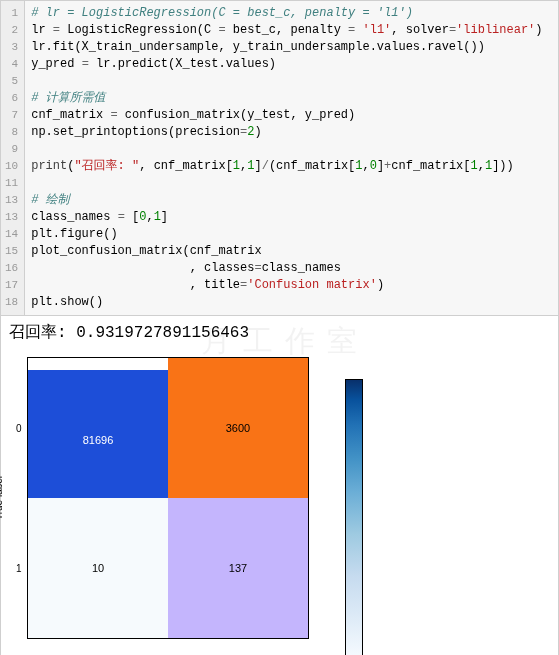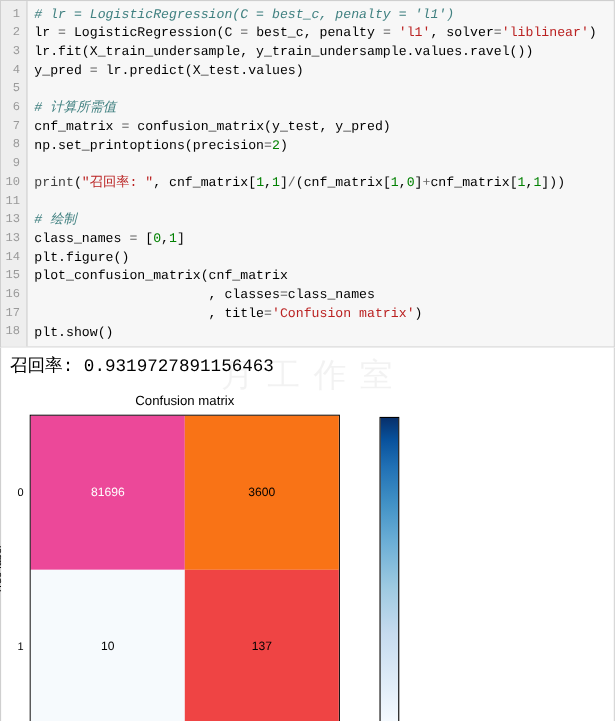--- a/index.html
+++ b/index.html
@@ -84,24 +84,24 @@
     position: absolute;
     width: 140px;
     height: 140px;
     display: flex;
     align-items: center;
     justify-content: center;
     font-size: 11px;
     font-family: Arial, sans-serif;
     box-sizing: border-box;
   }
-  .cell-00 { left: 0;     top: 0;     background: #ec4899; color: #fff; }
+  .cell-00 { left: 0;     top: 12px;     background: #1d4ed8; color: #fff; }
   .cell-01 { left: 140px; top: 0;     background: #f97316; color: #000; }
   .cell-10 { left: 0;     top: 140px; background: #f6fafd; color: #000; }
-  .cell-11 { left: 140px; top: 140px; background: #ef4444; color: #000; }
+  .cell-11 { left: 140px; top: 140px; background: #c4b5fd; color: #000; }
   .y-tick, .x-tick {
     position: absolute;
     font-size: 10px;
     font-family: Arial, sans-serif;
     color: #000;
   }
   .y-tick { left: -12px; transform: translateY(-50%); }
   .y-label {
     position: absolute;
     left: -52px;
@@ -172,21 +172,20 @@
     </div>
   <div class="code" id="code"><div class="line"><span class="c-comment"># lr = LogisticRegression(C = best_c, penalty = 'l1')</span></div><div class="line"><span>lr </span><span class="c-op">=</span><span> LogisticRegression(C </span><span class="c-op">=</span><span> best_c, penalty </span><span class="c-op">= </span><span class="c-str">'l1'</span><span>, solver</span><span class="c-op">=</span><span class="c-str">'liblinear'</span><span>)</span></div><div class="line"><span>lr.fit(X_train_undersample, y_train_undersample.values.ravel())</span></div><div class="line"><span>y_pred </span><span class="c-op">=</span><span> lr.predict(X_test.values)</span></div><div class="line"><span></span></div><div class="line"><span class="c-comment"># 计算所需值</span></div><div class="line"><span>cnf_matrix </span><span class="c-op">=</span><span> confusion_matrix(y_test, y_pred)</span></div><div class="line"><span>np.set_printoptions(precision</span><span class="c-op">=</span><span class="c-num">2</span><span>)</span></div><div class="line"><span></span></div><div class="line"><span class="c-builtin">print</span><span>(</span><span class="c-str">"召回率: "</span><span>, cnf_matrix[</span><span class="c-num">1</span><span>,</span><span class="c-num">1</span><span>]</span><span class="c-op">/</span><span>(cnf_matrix[</span><span class="c-num">1</span><span>,</span><span class="c-num">0</span><span>]</span><span class="c-op">+</span><span>cnf_matrix[</span><span class="c-num">1</span><span>,</span><span class="c-num">1</span><span>]))</span></div><div class="line"><span></span></div><div class="line"><span class="c-comment"># 绘制</span></div><div class="line"><span>class_names </span><span class="c-op">=</span><span> [</span><span class="c-num">0</span><span>,</span><span class="c-num">1</span><span>]</span></div><div class="line"><span>plt.figure()</span></div><div class="line"><span>plot_confusion_matrix(cnf_matrix</span></div><div class="line"><span>                      , classes</span><span class="c-op">=</span><span>class_names</span></div><div class="line"><span>                      , title</span><span class="c-op">=</span><span class="c-str">'Confusion matrix'</span><span>)</span></div><div class="line"><span>plt.show()</span></div></div>
 </div>
 
 <div class="output">
   <div class="watermark">月工作室</div>
   <div class="output-line">召回率:  0.9319727891156463</div>
 
   <div class="chart-wrap">
     <div class="chart-core">
-      <div class="chart-title">Confusion matrix</div>
       <div class="heatmap">
         <div class="cell cell-00">81696</div>
         <div class="cell cell-01">3600</div>
         <div class="cell cell-10">10</div>
         <div class="cell cell-11">137</div>
 
         <div class="y-tick" style="top:70px">0</div>
         <div class="y-tick" style="top:210px">1</div>
 
         <div class="y-label">True label</div>

